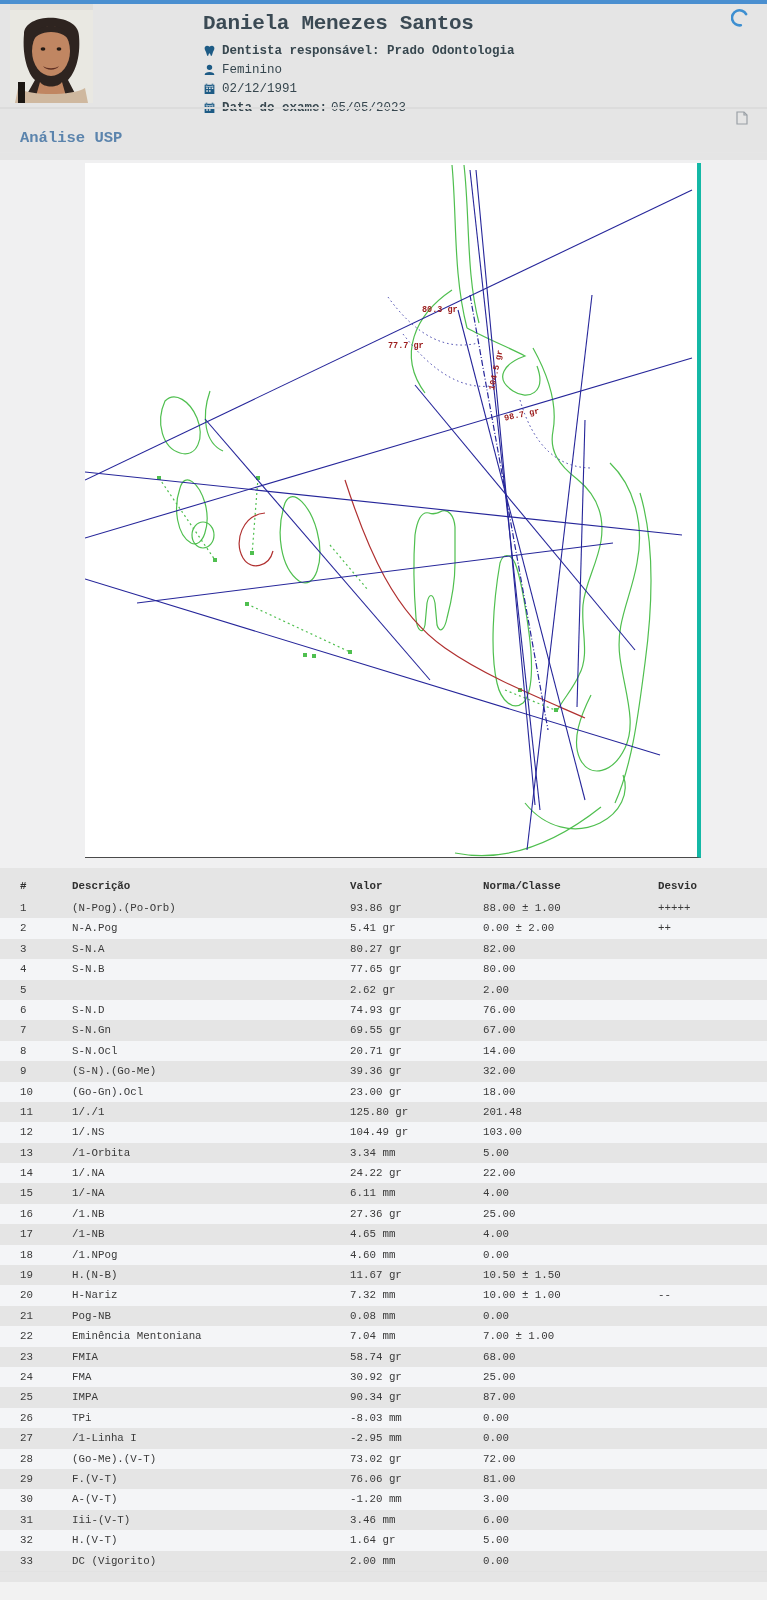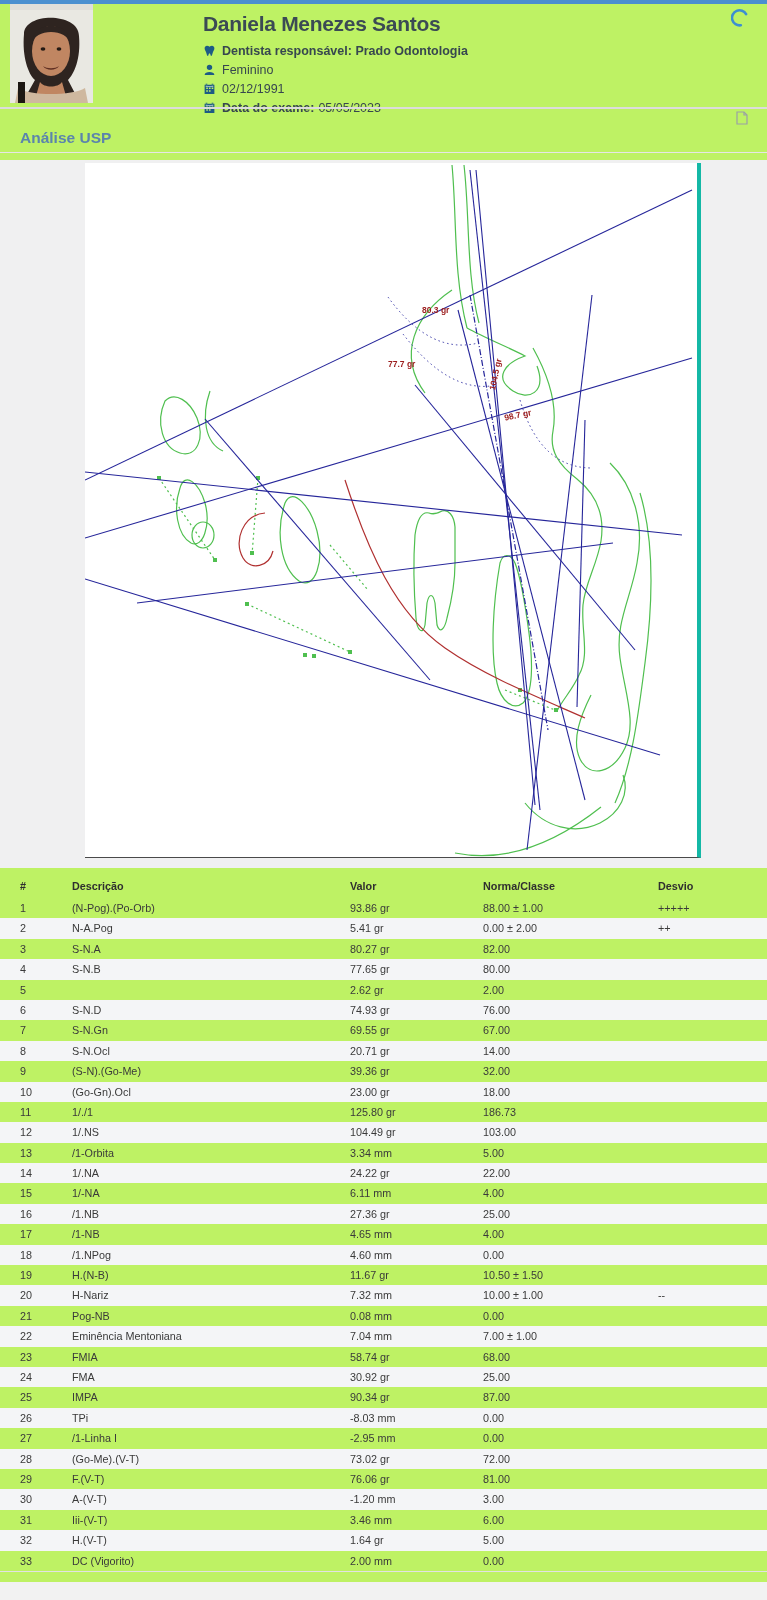--- a/index.html
+++ b/index.html
@@ -1,17 +1,17 @@
 <!DOCTYPE html>
 <html><head>
 <meta charset="utf-8">
 <style>
   html,body{margin:0;padding:0;background:#fff;}
-  .page{position:relative;width:767px;height:1600px;background:#bef264;overflow:hidden;
-        font-family:Liberation Sans, sans-serif;color:#37474f;}
+  .page{position:relative;width:767px;height:1600px;background:#e5e5e5;overflow:hidden;
+        font-family:Liberation Mono, monospace;color:#37474f;}
   .topbar{position:absolute;left:0;top:0;width:767px;height:4px;background:#4a8fd0;}
   
   .photo{position:absolute;left:10px;top:4px;width:83px;height:99px;background:#e9e8e3;overflow:hidden;}
   .title{position:absolute;left:203px;top:12px;font-size:21px;font-weight:bold;color:#3b4a54;letter-spacing:-.3px;}
   .info{position:absolute;left:203px;top:41px;}
   .info-line{display:flex;align-items:center;height:19px;font-size:12.5px;color:#37474f;}
   .info-line .ic{width:13px;height:13px;margin-right:6px;flex:0 0 13px;}
   .w600{font-weight:bold;}
   .info-line .val{margin-left:4px;font-weight:normal;}
   .spinner{position:absolute;left:731px;top:8px;width:20px;height:20px;}
@@ -20,21 +20,21 @@
   
   .sec-title{position:absolute;left:20px;top:129px;font-size:15.5px;font-weight:bold;color:#5b84ad;text-align:right;}
   .sec-underline{position:absolute;left:0;top:152px;width:767px;height:1px;background:#e6e6e6;}
   
   .chart-band{position:absolute;left:0;top:160px;width:767px;height:708px;background:#f0f0f1;}
   .ceph{position:absolute;left:85px;top:3px;width:612px;height:694px;background:#fff;
         border-right:4px solid #14b8a6;border-bottom:1px solid #4a4a4a;}
   .ceph svg{position:absolute;left:0;top:0;}
   .ang{position:absolute;font-size:8.5px;font-weight:bold;color:#9b1c1c;white-space:nowrap;}
   .ang1{left:337px;top:142px;}
-  .ang2{left:303px;top:196px;text-align:center;}
+  .ang2{left:303px;top:178px;text-align:center;}
   .ang3{left:407px;top:222px;transform:rotate(-78deg);transform-origin:left center;}
   .ang4{left:419px;top:247px;transform:rotate(-12deg);}
   
   .tbl{position:absolute;left:0;top:874px;width:767px;}
   .thead{position:relative;height:24px;font-weight:bold;color:#333;}
   .tr{position:relative;height:20.4px;}
   .tr.alt{background:#f4f5f7;}
   .td,.th{position:absolute;top:0;font-size:10.8px;line-height:20.4px;white-space:nowrap;color:#3a3a3a;}
   .th{line-height:24px;font-size:10.8px;color:#2f2f2f;}
   .c-num{left:20px;width:40px;}
@@ -278,21 +278,21 @@
           <div class="td c-num">10</div>
           <div class="td c-desc">(Go-Gn).Ocl</div>
           <div class="td c-val">23.00 gr</div>
           <div class="td c-norm">18.00</div>
           <div class="td c-dev"></div>
         </div>
         <div class="tr">
           <div class="td c-num">11</div>
           <div class="td c-desc">1/./1</div>
           <div class="td c-val">125.80 gr</div>
-          <div class="td c-norm">186.73</div>
+          <div class="td c-norm">201.48</div>
           <div class="td c-dev"></div>
         </div>
         <div class="tr alt">
           <div class="td c-num">12</div>
           <div class="td c-desc">1/.NS</div>
           <div class="td c-val">104.49 gr</div>
           <div class="td c-norm">103.00</div>
           <div class="td c-dev"></div>
         </div>
         <div class="tr">

